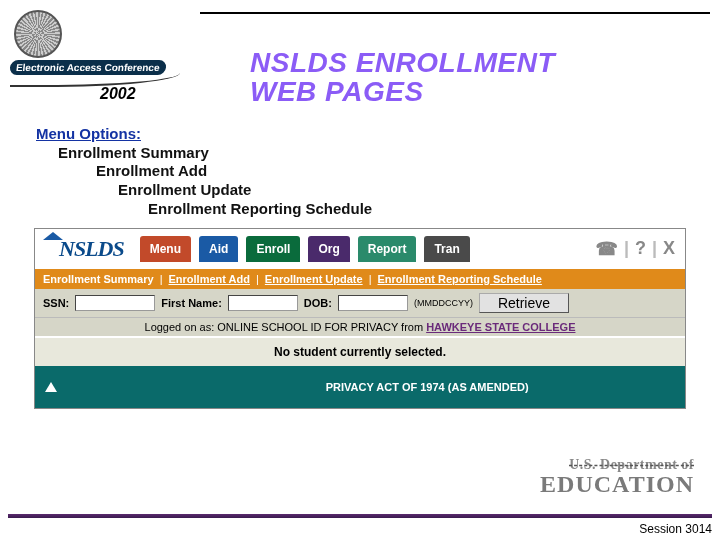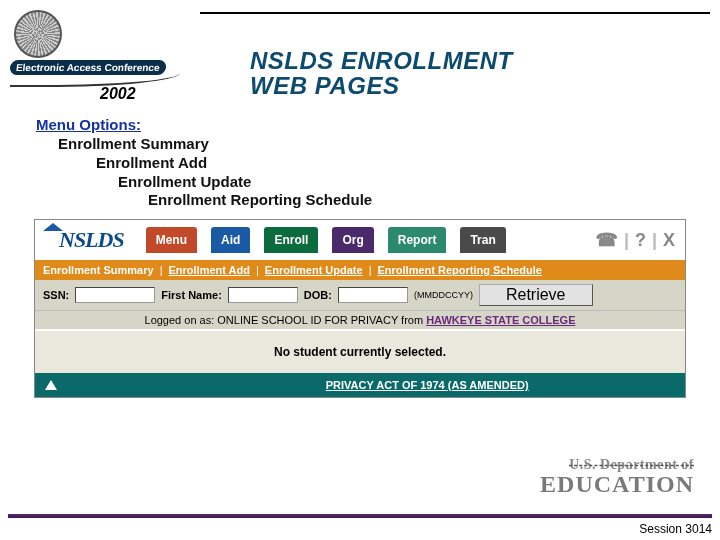--- a/index.html
+++ b/index.html
@@ -55,23 +55,23 @@
     font-size: 16px;
     margin-left: 90px;
     margin-top: -2px;
   }
 
   .title {
     margin: 34px 0 0 250px;
     font-family: Arial, Helvetica, sans-serif;
     font-weight: 900;
     font-style: italic;
-    font-size: 24px;
+    font-size: 28px;
     line-height: 1.05;
-    color: #0c4a6e;
+    color: #8b5cf6;
     letter-spacing: 0.5px;
   }
 
   .menu-block {
     margin: 18px 0 9px 36px;
     font-size: 15px;
     font-family: Arial, sans-serif;
   }
   .menu-block .hdr {
     color: #1433a3;
@@ -85,21 +85,21 @@
     margin: 8px 34px 0 34px;
     border: 1px solid #888;
     font-size: 11px;
   }
   .shot-top {
     display: flex;
     align-items: center;
     background: #fff;
     height: 40px;
     padding: 0 6px;
-    gap: 14px;
+    gap: 8px;
   }
   .nslds-logo {
     font-family: Georgia, serif;
     font-weight: 900;
     font-style: italic;
     color: #0a4a8a;
     font-size: 22px;
     letter-spacing: -1px;
     padding: 0 8px 0 2px;
     position: relative;
@@ -164,61 +164,61 @@
   .grey-row input {
     border: 1px inset #999;
     background: #fff;
     height: 16px;
     font-size: 11px;
     padding: 0 2px;
   }
   .retrieve-btn {
     border: 1px outset #aaa;
     background:#e2e2e2;
-    font-size: 16px;
-    padding: 1px 26px;
+    font-size: 14px;
+    padding: 1px 18px;
     cursor: pointer;
   }
 
   .logged-row {
     background: #d6d6c8;
     text-align: center;
     font-size: 11px;
     padding: 3px 4px;
     border-top: 1px solid #bbb;
   }
   .logged-row .link { color:#6a2a7a; font-weight: bold; text-decoration: underline; }
 
   .no-student {
     background: #e8e8dc;
     text-align: center;
     font-weight: bold;
     font-size: 12px;
-    padding: 14px 4px;
+    padding: 7px 4px;
     border-top: 2px solid #fff;
   }
 
   .privacy-bar {
     background: #0a6a6a;
     color: #fff;
     display: flex;
     align-items: center;
     padding: 6px 10px;
     font-size: 11px;
   }
   .privacy-bar .up-arrow {
     width: 0;height:0;
     border-left:6px solid transparent;
     border-right:6px solid transparent;
     border-bottom:10px solid #fff;
     margin-right: auto;
   }
   .privacy-bar .plink {
-    margin: 0 auto;
-    color:#fff; text-decoration: underline; font-weight: bold;
+    margin: 9px auto;
+    color:#fff; font-weight: bold;
   }
 
   .footer-brand {
     position: absolute;
     right: 26px;
     bottom: 42px;
     text-align: right;
     color: #888;
     font-family: Georgia, 'Times New Roman', serif;
   }

